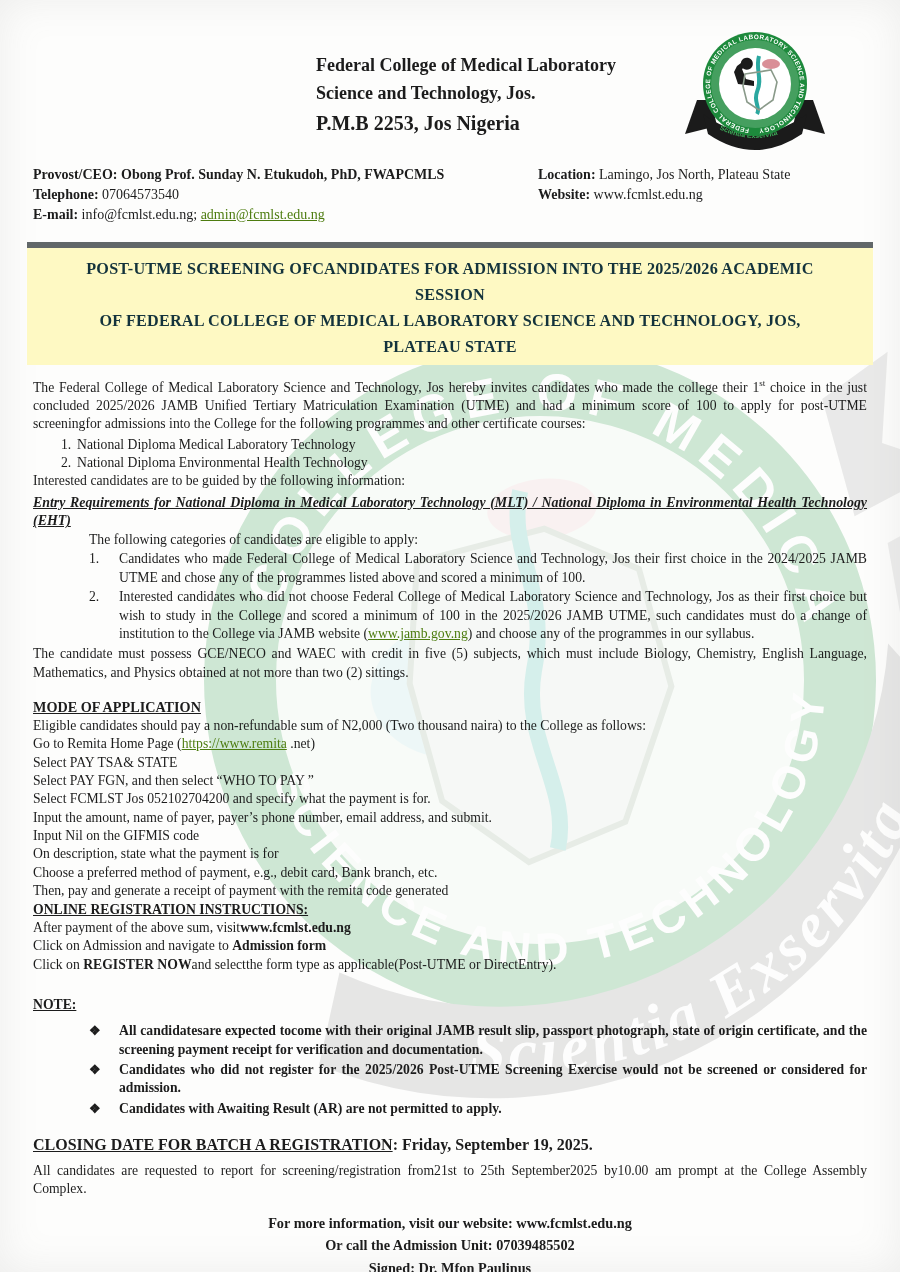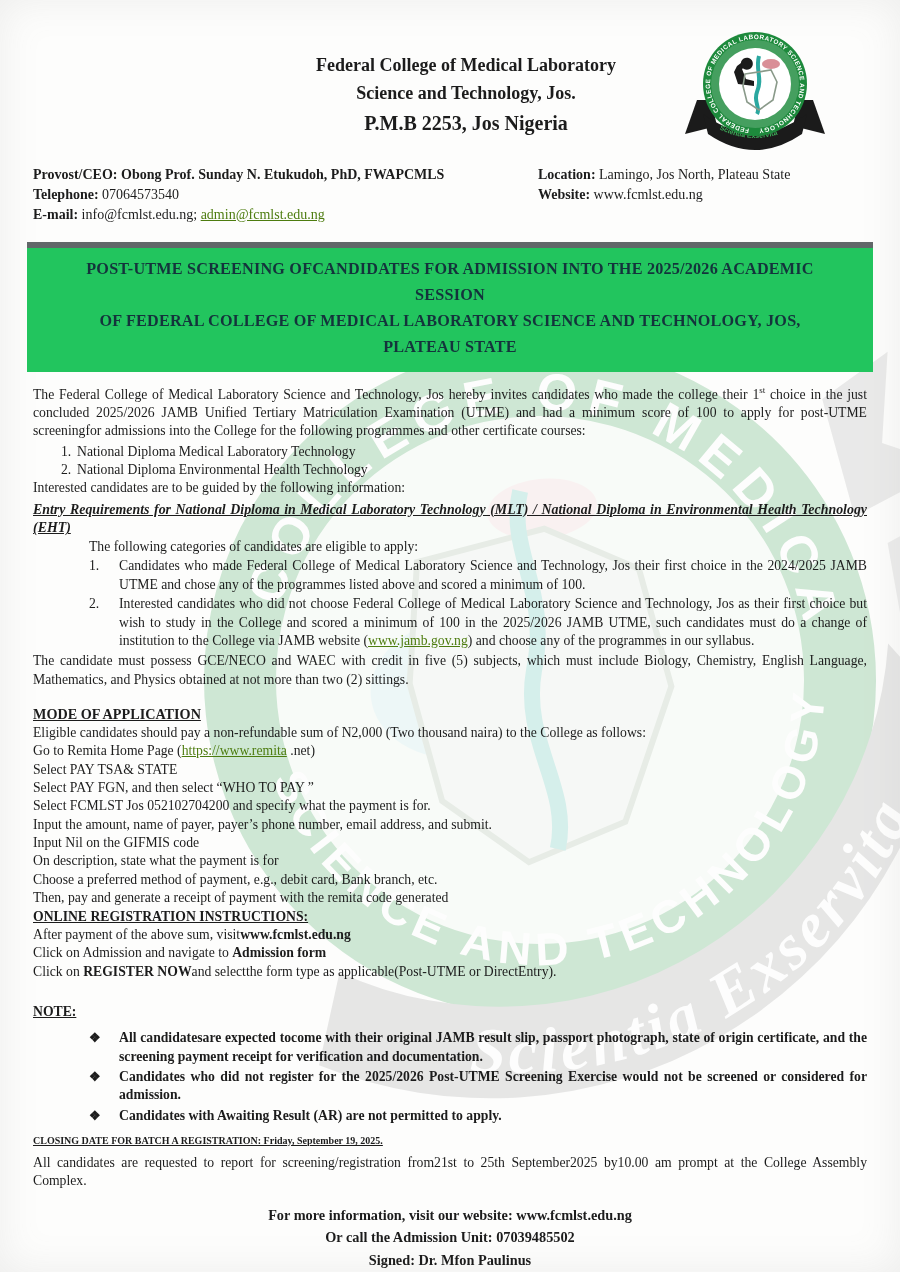--- a/index.html
+++ b/index.html
@@ -10,35 +10,35 @@
     background:#fdfdfc;
     overflow:hidden;
     font-family:"Liberation Serif","DejaVu Serif",serif;
     color:#1c1c1c;
     box-shadow:inset 0 0 40px rgba(120,120,120,.12);
   }
   .wm{position:absolute;left:130px;top:250px;width:820px;height:900px;opacity:.42;z-index:0;pointer-events:none;}
   .content{position:relative;z-index:1;padding:0 33px;}
   
   .hdr{display:flex;justify-content:center;position:relative;padding-top:52px;}
-  .title-block{text-align:center;line-height:1.55;margin-left:32px;}
+  .title-block{text-align:left;line-height:1.55;margin-left:32px;}
   .t1{font-size:18px;font-weight:bold;}
   .t2{font-size:20px;font-weight:bold;}
   .logo-wrap{position:absolute;right:32px;top:22px;width:160px;height:140px;}
   
   .contact{display:flex;margin-top:26px;font-size:14px;line-height:1.42;}
   .contact .left{width:505px;}
   .contact .right{flex:1;}
   .lbl{font-weight:bold;}
   .b{font-weight:bold;}
   a.link{color:#4d7c0f;text-decoration:underline;cursor:pointer;}
   
-  .banner{margin:18px -6px 0 -6px;background:#22c55e;border-top:6px solid #616769;
+  .banner{margin:18px -6px 0 -6px;background:#fef9c3;border-top:6px solid #616769;
     text-align:center;font-weight:bold;font-size:16.2px;color:#14333c;
-    padding:9px 26px 11px 26px;line-height:1.6;letter-spacing:.2px;}
+    padding:9px 26px 4px 26px;line-height:1.6;letter-spacing:.2px;}
   
   .body{font-size:13.7px;line-height:1.34;}
   p{margin:0;}
   .just{text-align:justify;}
   .intro{margin-top:12px;}
   sup{font-size:9px;}
   .prog-list{margin:2px 0 0 0;}
   .prog-item{display:flex;margin-left:28px;}
   .prog-item .num{width:16px;}
   .h-underline{font-weight:bold;text-decoration:underline;}
@@ -48,21 +48,21 @@
   .cat .num{width:30px;flex:none;}
   .cat .txt{flex:1;}
   .gce{margin-top:2px;}
   .sec-head{margin-top:16px;font-size:14.2px;}
   .line{margin:0;}
   .note-head{margin-top:22px;}
   .bullets{margin-top:8px;}
   .bullet{display:flex;margin:2px 0 2px 56px;font-weight:bold;}
   .bullet .mk{width:30px;flex:none;font-size:13px;}
   .bullet .txt{flex:1;text-align:justify;}
-  .closing{margin-top:9px;font-size:10px;text-decoration:underline;}
+  .closing{margin-top:16px;font-size:16px;}
   .report{margin-top:6px;}
   .footer{margin-top:14px;text-align:center;font-weight:bold;font-size:14.3px;line-height:1.55;}
 </style>
 </head>
 <body>
 
 <div class="page">
 
   <svg class="wm" viewBox="0 0 820 900" aria-hidden="true">
     <g transform="rotate(-6 410 430)">

